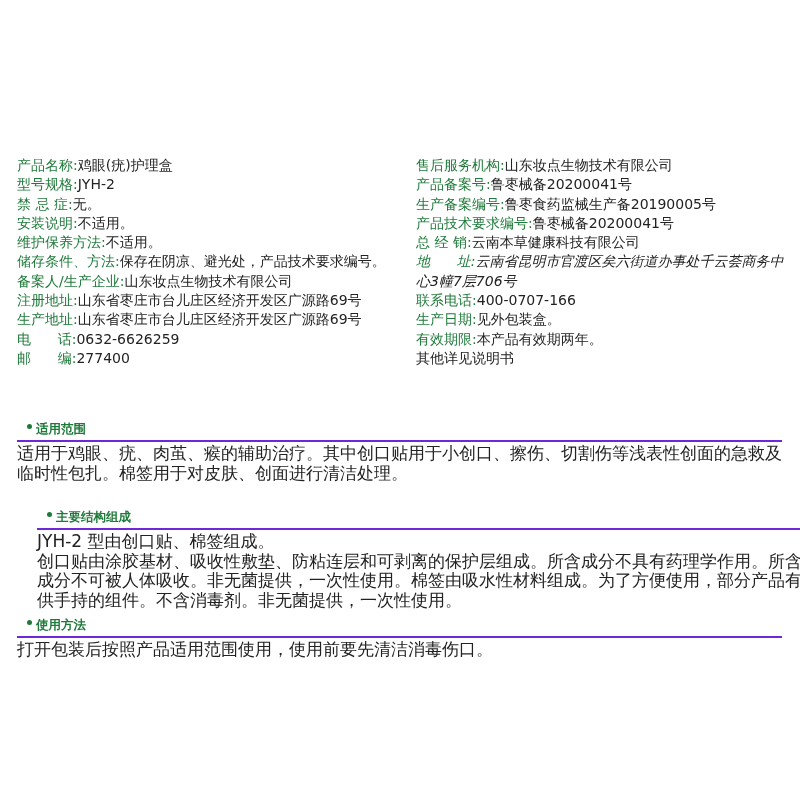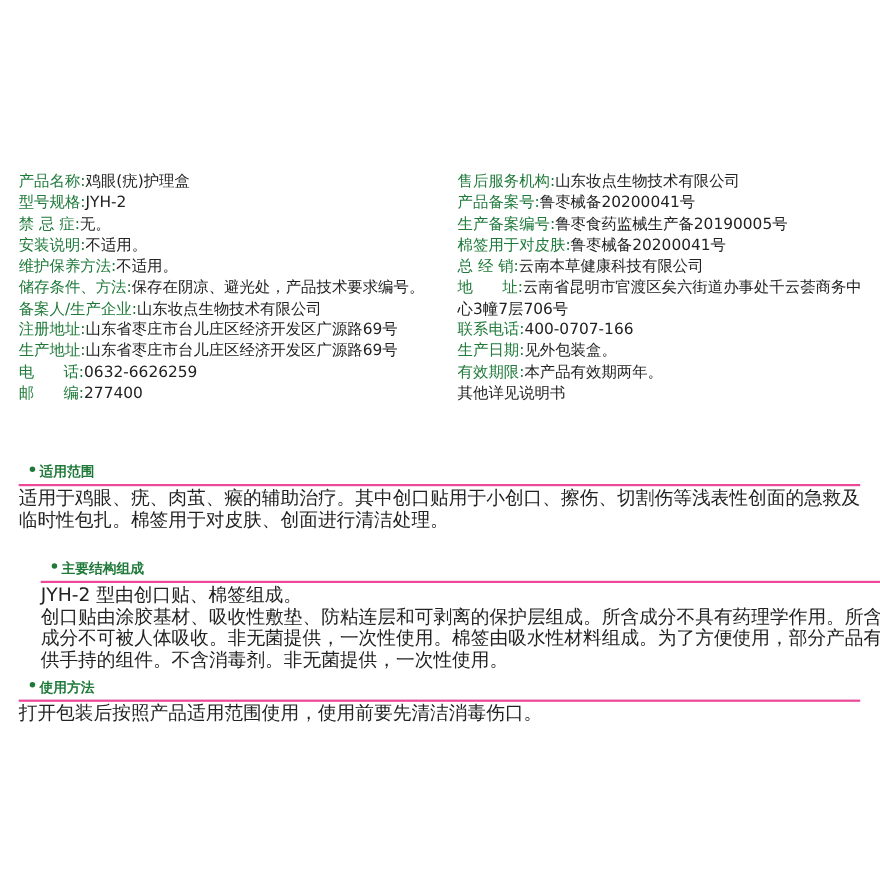--- a/index.html
+++ b/index.html
@@ -17,33 +17,33 @@
     }
     .col {
       position: absolute;
       top: 156px;
       font-size: 14px;
       line-height: 19.3px;
     }
     .col-left { left: 17px; width: 380px; }
     .col-right { left: 416px; width: 370px; }
     .row { white-space: nowrap; }
-    .row.wrap { white-space: normal; }
+    .row.wrap { white-space: normal; font-style: italic; }
     .lbl { color: #1f7a3a; }
     .val { color: #222222; }
 
     .section {
       position: absolute;
       left: 17px;
       width: 765px;
     }
     .sec-head {
       position: relative;
       height: 22px;
-      border-bottom: 2px solid #ec4899;
+      border-bottom: 2px solid #6d28d9;
       padding-left: 10px;
     }
     .sec-head .bullet {
       display: inline-block;
       width: 5px;
       height: 5px;
       border-radius: 50%;
       background: #1f7a3a;
       vertical-align: middle;
       margin-right: 4px;
@@ -81,21 +81,21 @@
   <div class="row"><span class="lbl">注册地址:</span><span class="val">山东省枣庄市台儿庄区经济开发区广源路69号</span></div>
   <div class="row"><span class="lbl">生产地址:</span><span class="val">山东省枣庄市台儿庄区经济开发区广源路69号</span></div>
   <div class="row"><span class="lbl" style="white-space:pre">电      话:</span><span class="val">0632-6626259</span></div>
   <div class="row"><span class="lbl" style="white-space:pre">邮      编:</span><span class="val">277400</span></div>
 </div>
 
 <div class="col col-right">
   <div class="row"><span class="lbl">售后服务机构:</span><span class="val">山东妆点生物技术有限公司</span></div>
   <div class="row"><span class="lbl">产品备案号:</span><span class="val">鲁枣械备20200041号</span></div>
   <div class="row"><span class="lbl">生产备案编号:</span><span class="val">鲁枣食药监械生产备20190005号</span></div>
-  <div class="row"><span class="lbl">棉签用于对皮肤:</span><span class="val">鲁枣械备20200041号</span></div>
+  <div class="row"><span class="lbl">产品技术要求编号:</span><span class="val">鲁枣械备20200041号</span></div>
   <div class="row"><span class="lbl">总 经 销:</span><span class="val">云南本草健康科技有限公司</span></div>
   <div class="row wrap"><span class="lbl" style="white-space:pre">地      址:</span><span class="val">云南省昆明市官渡区矣六街道办事处千云荟商务中心3幢7层706号</span></div>
   <div class="row"><span class="lbl">联系电话:</span><span class="val">400-0707-166</span></div>
   <div class="row"><span class="lbl">生产日期:</span><span class="val">见外包装盒。</span></div>
   <div class="row"><span class="lbl">有效期限:</span><span class="val">本产品有效期两年。</span></div>
   <div class="row"><span class="val">其他详见说明书</span></div>
 </div>
 
 <div class="section" id="sec-1">
   <div class="sec-head">

